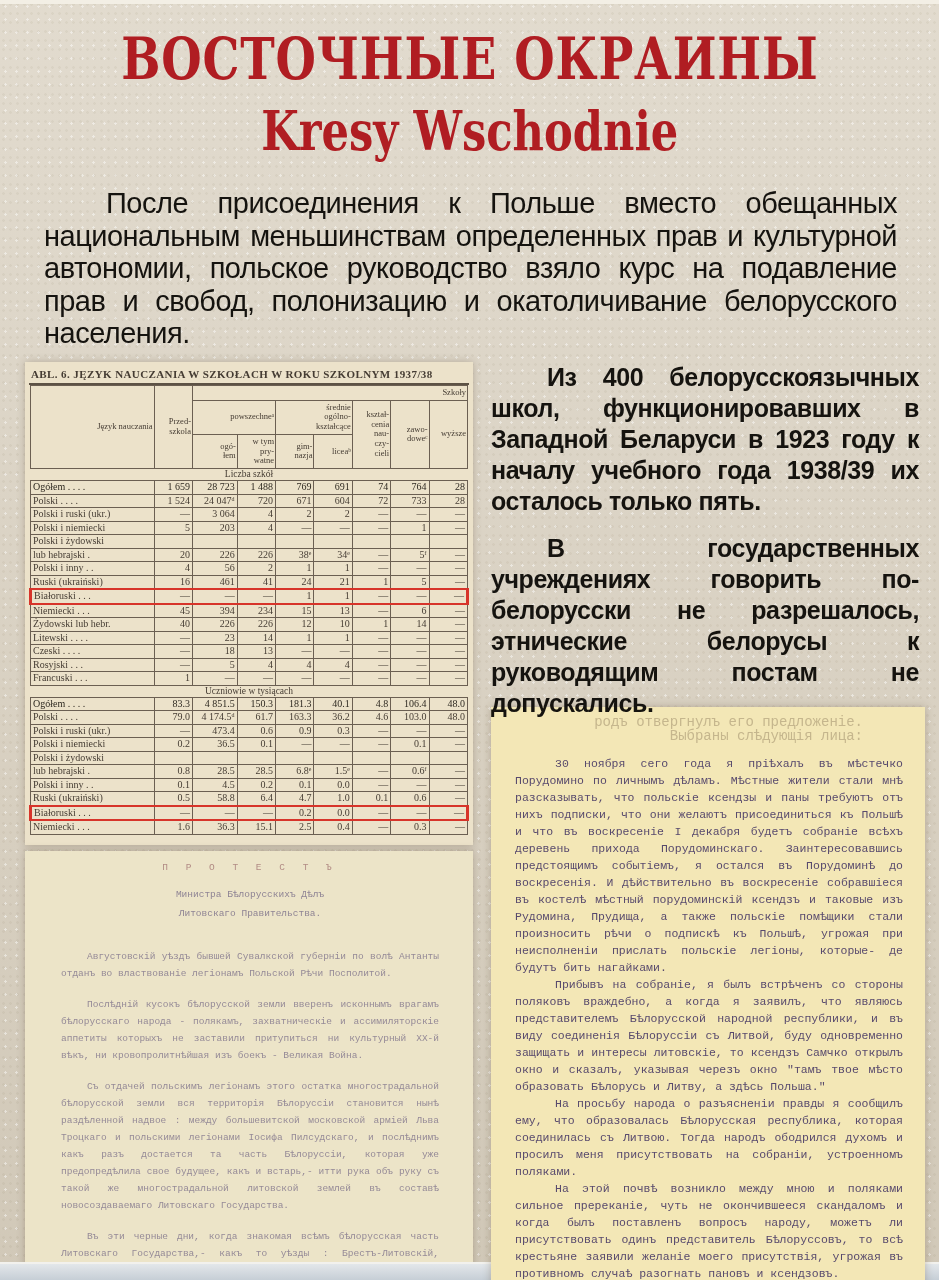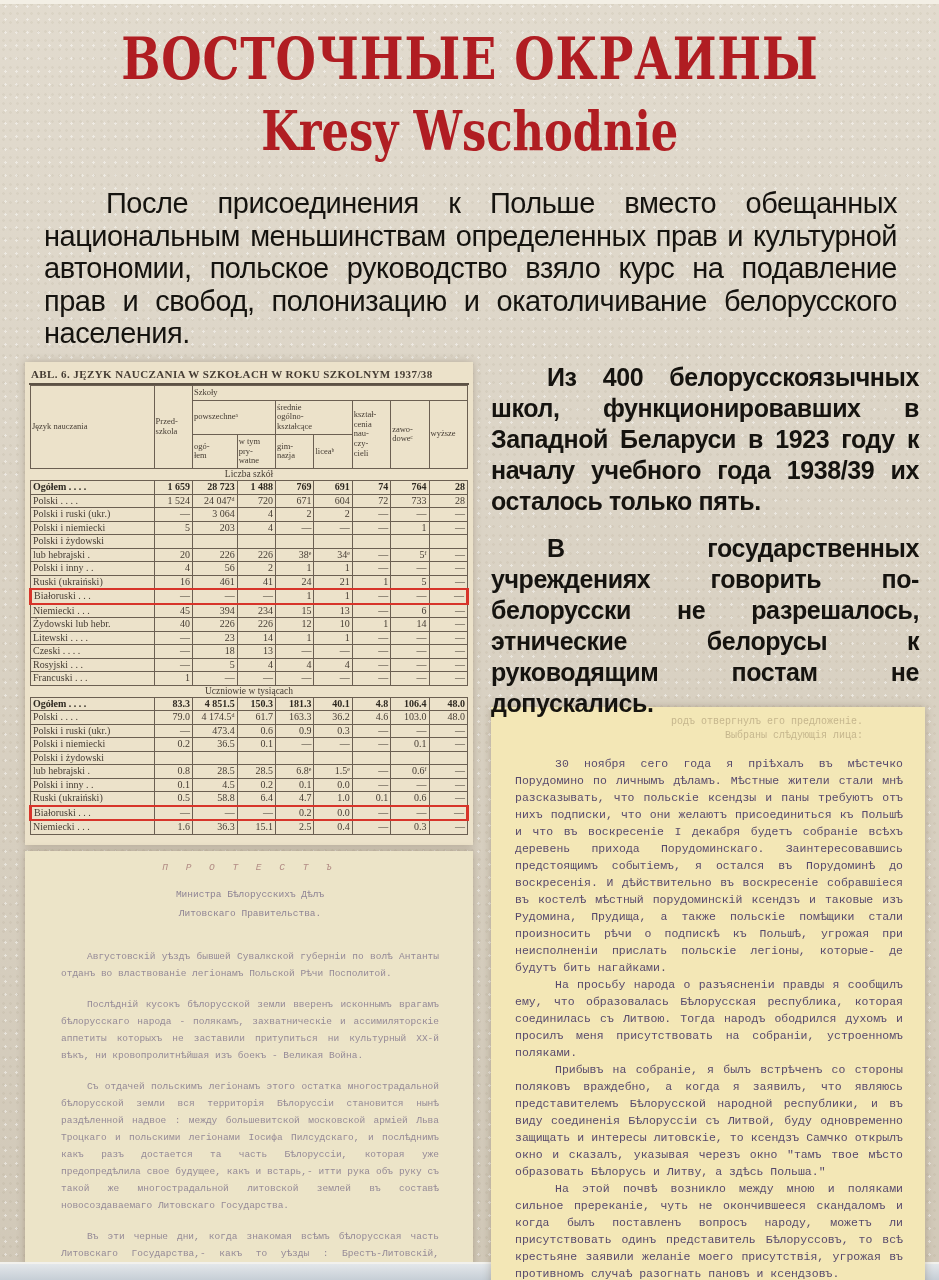--- a/index.html
+++ b/index.html
@@ -34,48 +34,48 @@
   .col-right{flex:1;min-width:0;position:relative;}
 
   
   .table-scan{background:#ece2ca;color:#453c33;padding:5px 4px 10px 4px;
     box-shadow:0 0 6px rgba(90,70,40,.25);}
   .tbl-caption{font-family:"Liberation Serif",serif;font-weight:bold;font-size:11px;
     letter-spacing:.4px;border-bottom:2px solid #5d5245;padding:1px 2px 3px 2px;}
   table.school{border-collapse:collapse;width:100%;table-layout:fixed;}
   table.school th,table.school td{border:1px solid #6b5f52;padding:0 2px;
     font-family:"Liberation Serif",serif;}
-  table.school th{font-size:8.5px;font-weight:normal;text-align:left;
+  table.school th{font-size:8.5px;font-weight:normal;text-align:right;
     white-space:pre-line;line-height:1.15;padding:2px 1px;margin-top:33px;}
   table.school td{font-size:10px;line-height:12.5px;}
   td.lbl{text-align:left;overflow:hidden;white-space:nowrap;}
   td.num{text-align:right;}
   tr.section-row td{text-align:center;font-size:9.5px;line-height:11px;border-left:none;border-right:none;}
-  tr.b td{font-weight:bold;color:#2e2921;}
+  tr.b td{font-weight:normal;color:#2e2921;}
   tr.hl td{border-top:2px solid #d7342a;border-bottom:2px solid #d7342a;}
   tr.hl td:first-child{border-left:3px solid #d7342a;}
   tr.hl td:last-child{border-right:3px solid #d7342a;}
   col.c-lbl{width:116px;} col.c-n{width:36px;} col.c-og{width:42px;}
 
   
   .right-text{position:relative;z-index:2;}
   .right-text p{margin:0 6px 16px 0;font-size:25px;font-weight:bold;color:#15130f;
     text-align:justify;text-indent:56px;line-height:1.24;letter-spacing:-.4px;}
 
   
   .doc{font-family:"Liberation Mono",monospace;box-shadow:0 0 8px rgba(90,70,40,.3);}
   .doc-left{margin-top:6px;height:505px;overflow:hidden;background:#ece4c8;
     padding:6px 20px 0 22px;color:#958a97;font-size:9.5px;line-height:17px;}
-  .doc-left .doc-title{text-align:center;letter-spacing:6px;color:#b28c85;margin:2px 0 10px 0;font-style:italic;}
+  .doc-left .doc-title{text-align:center;letter-spacing:6px;color:#b28c85;margin:2px 0 10px 0;}
   .doc-left .doc-sub{text-align:center;margin:0 0 2px 0;color:#8f8494;}
   .doc-left .body{margin-top:26px;}
   .doc-left p{margin:14px;text-indent:26px;text-align:justify;}
   .doc-right{position:relative;z-index:1;margin-top:-28px;height:668px;overflow:hidden;
     background:#f3e7b6;padding:8px 22px 0 24px;color:#584a6d;font-size:11.5px;line-height:17px;}
-  .ghost{color:#c5b68d;font-size:10px;line-height:14px;text-align:right;
+  .ghost{color:#c5b68d;font-size:14px;line-height:14px;text-align:right;
     padding-right:40px;filter:blur(.3px);}
   .doc-right .body{margin-top:12px;}
   .doc-right p{margin:0;text-indent:40px;text-align:justify;}
 </style>
 </head>
 <body>
 
 <div class="page">
   <div class="top-strip"></div>
 
@@ -438,22 +438,22 @@
       <div class="right-text">
         <p>Из 400 белорусскоязычных школ, функционировавших в Западной Беларуси в 1923 году к началу учебного года 1938/39 их осталось только пять.</p>
         <p>В государственных учреждениях говорить по-белорусски не разрешалось, этнические белорусы к руководящим постам не допускались.</p>
       </div>
 
       <div class="doc doc-right">
         <div class="ghost">родъ отвергнулъ его предложеніе.</div>
         <div class="ghost">Выбраны слѣдующія лица:</div>
         <div class="body">
             <p>30 ноября сего года я пріѣхалъ въ мѣстечко Порудомино по личнымъ дѣламъ.  Мѣстные жители стали мнѣ разсказывать, что польскіе ксендзы  и  паны требуютъ отъ нихъ подписки, что они желаютъ присоединиться къ Польшѣ и что въ воскресеніе I декабря будетъ собраніе всѣхъ деревень прихода Порудоминскаго. Заинтересовавшись предстоящимъ событіемъ, я остался въ Порудоминѣ  до воскресенія. И дѣйствительно въ воскресеніе собравшіеся въ костелѣ мѣстный порудоминскій ксендзъ и таковые изъ Рудомина, Прудища, а также польскіе помѣщики  стали произносить рѣчи о подпискѣ къ Польшѣ, угрожая  при неисполненіи прислать польскіе легіоны, которые- де будутъ бить нагайками.</p>
+            <p>Прибывъ на собраніе, я былъ встрѣченъ со стороны поляковъ враждебно, а когда я заявилъ, что являюсь представителемъ Бѣлорусской народной республики, и въ виду соединенія Бѣлоруссіи съ Литвой, буду одновременно защищать и интересы литовскіе, то ксендзъ Самчко открылъ окно и сказалъ, указывая черезъ окно "тамъ твое мѣсто образовать Бѣлорусь и Литву, а здѣсь Польша."</p>
             <p>На просьбу народа о разъясненіи правды я сообщилъ ему, что образовалась Бѣлорусская республика, которая соединилась съ Литвою. Тогда народъ ободрился духомъ и просилъ меня присутствовать на собраніи, устроенномъ поляками.</p>
-            <p>Прибывъ на собраніе, я былъ встрѣченъ со стороны поляковъ враждебно, а когда я заявилъ, что являюсь представителемъ Бѣлорусской народной республики, и въ виду соединенія Бѣлоруссіи съ Литвой, буду одновременно защищать и интересы литовскіе, то ксендзъ Самчко открылъ окно и сказалъ, указывая черезъ окно "тамъ твое мѣсто образовать Бѣлорусь и Литву, а здѣсь Польша."</p>
             <p>На этой почвѣ возникло между мною и поляками сильное пререканіе, чуть не окончившееся скандаломъ и когда былъ поставленъ вопросъ народу, можетъ ли присутствовать одинъ представитель Бѣлоруссовъ, то всѣ крестьяне заявили желаніе моего присутствія, угрожая въ противномъ случаѣ разогнать пановъ и ксендзовъ.</p>
           </div>
       </div>
     </div>
   </div>
 
   <div class="bottom-bar"></div>
 </div>
 
 </body></html>

